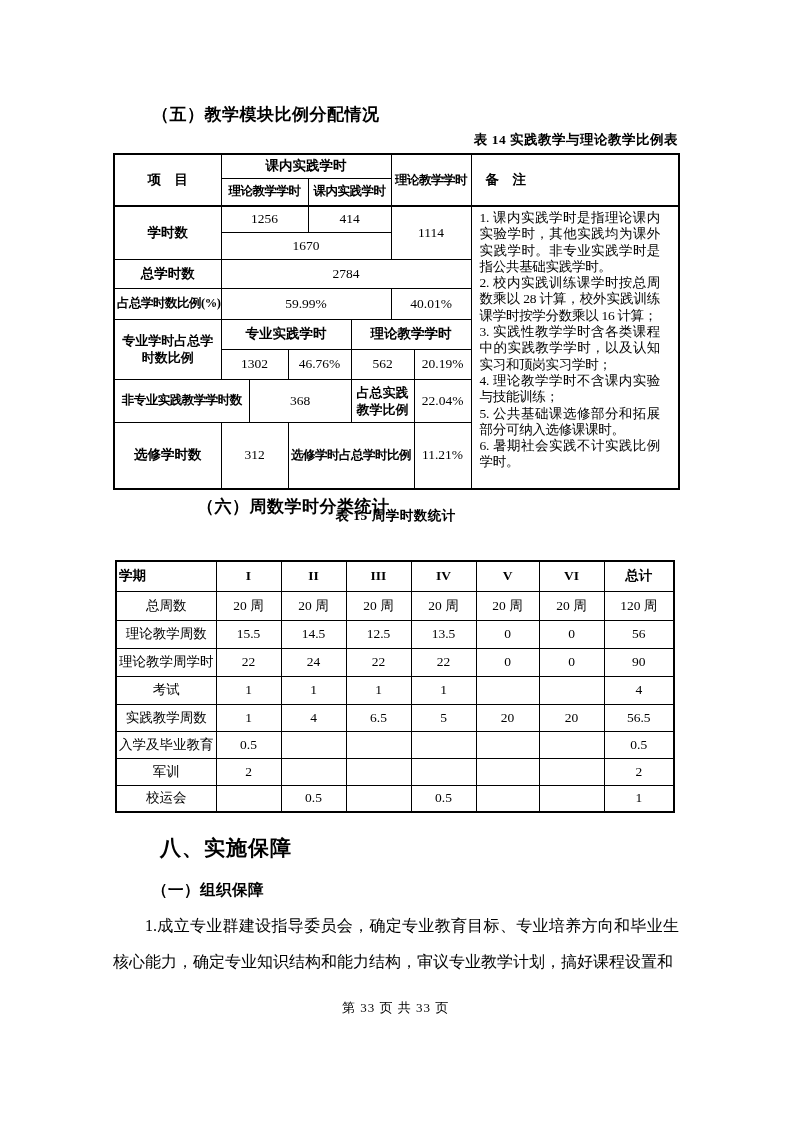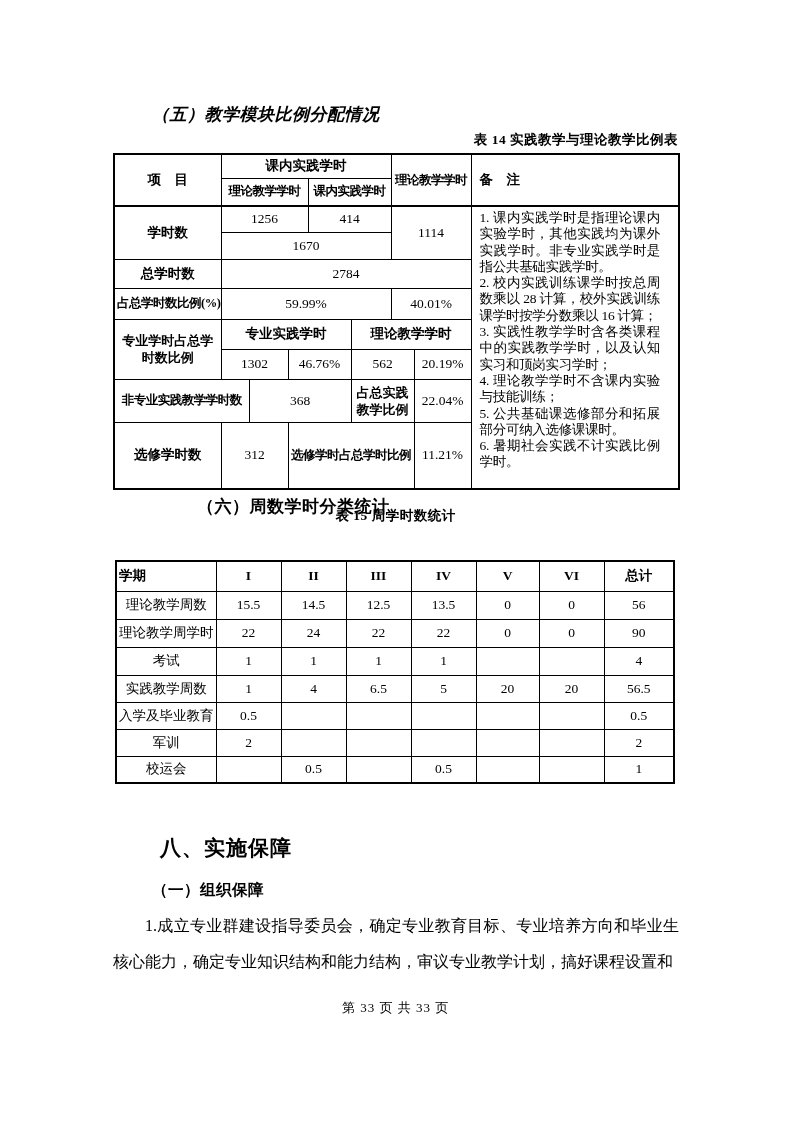--- a/index.html
+++ b/index.html
@@ -1,33 +1,33 @@
 <!DOCTYPE html>
 <html><head>
 <meta charset="utf-8">
 <style>
   html,body { margin:0; padding:0; background:#e8e8e8; }
   .page { position:relative; width:793px; height:1122px; margin:0 auto; background:#ffffff;
           font-family:"Liberation Serif","DejaVu Serif",serif; color:#000; overflow:hidden; }
   .hsans { font-family:"Liberation Sans","DejaVu Sans",sans-serif; font-weight:bold; margin:0; }
-  .h5  { position:absolute; top:103px; left:152px; font-size:17px; letter-spacing:.5px;font-style:italic; }
+  .h5  { position:absolute; top:103px; left:152px; font-size:17px; letter-spacing:.5px; }
   .h6  { position:absolute; top:495px; left:152px; font-size:17px; letter-spacing:.5px;margin-left:45px; }
   .h8  { position:absolute; top:834px; left:160px; font-size:21px; letter-spacing:1px; }
   .h8s { position:absolute; top:880px; left:152px; font-size:15.5px; letter-spacing:.5px; }
   .caption { position:absolute; left:113px; width:565px; text-align:center; font-weight:bold;
              font-size:13.5px; letter-spacing:.5px; }
   .cap14 { top:131px;text-align:right; }
   .cap15 { top:507px; }
   table { border-collapse:collapse; table-layout:fixed; background:#fff; }
   .t14 { position:absolute; top:153px; left:113px; width:565px; border:2px solid #000; }
   .t15 { position:absolute; top:560px; left:115px; width:558px; border:2px solid #000; }
   td { border:1px solid #000; text-align:center; vertical-align:middle;
        font-size:13.5px; padding:0 2px; overflow:hidden; }
   .b { font-weight:bold; }
-  .left { text-align:left; padding-left:8px; }
+  .left { text-align:left; padding-left:14px; }
   .nw { white-space:nowrap; letter-spacing:-.5px; font-size:12.5px; }
   .wrap8 { font-size:13px; padding:4px; line-height:17px; }
   .bb2 { border-bottom:2px solid #000; }
   .notes { vertical-align:top; text-align:justify; padding:3px 18px 2px 8px;
            font-size:13.5px; line-height:16.3px; letter-spacing:-.3px; }
   .notes div { margin:0; }
   .t15 td { padding:0 2px; }
   .para { position:absolute; top:908px; left:113px; width:566px; font-size:16px;
           line-height:35.5px; margin:0; }
   .para .l1 { text-align:justify; text-align-last:justify; text-indent:2em; }
@@ -136,20 +136,30 @@
         <tr style="height:30px">
       <td class="b left">学期</td>
       <td class="b">I</td>
       <td class="b">II</td>
       <td class="b">III</td>
       <td class="b">IV</td>
       <td class="b">V</td>
       <td class="b">VI</td>
       <td class="b">总计</td>
     </tr>
+    <tr style="height:29px">
+      <td>总周数</td>
+      <td>20 周</td>
+      <td>20 周</td>
+      <td>20 周</td>
+      <td>20 周</td>
+      <td>20 周</td>
+      <td>20 周</td>
+      <td>120 周</td>
+    </tr>
     <tr style="height:28px">
       <td>理论教学周数</td>
       <td>15.5</td>
       <td>14.5</td>
       <td>12.5</td>
       <td>13.5</td>
       <td>0</td>
       <td>0</td>
       <td>56</td>
     </tr>

